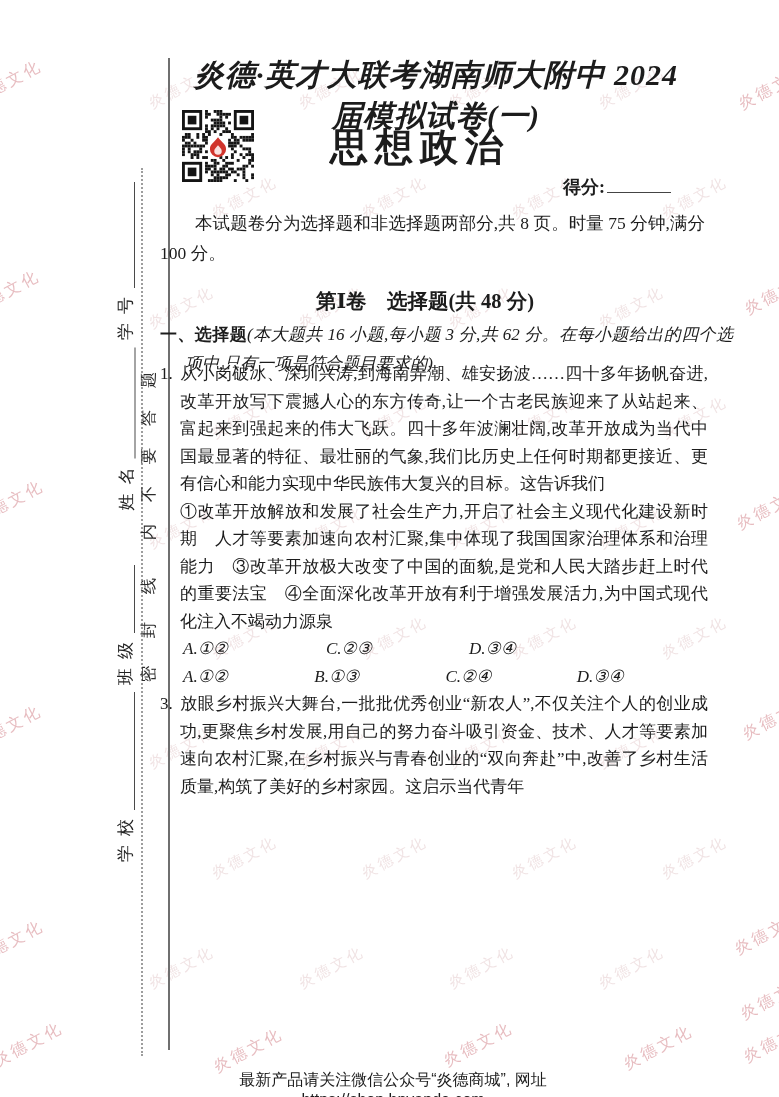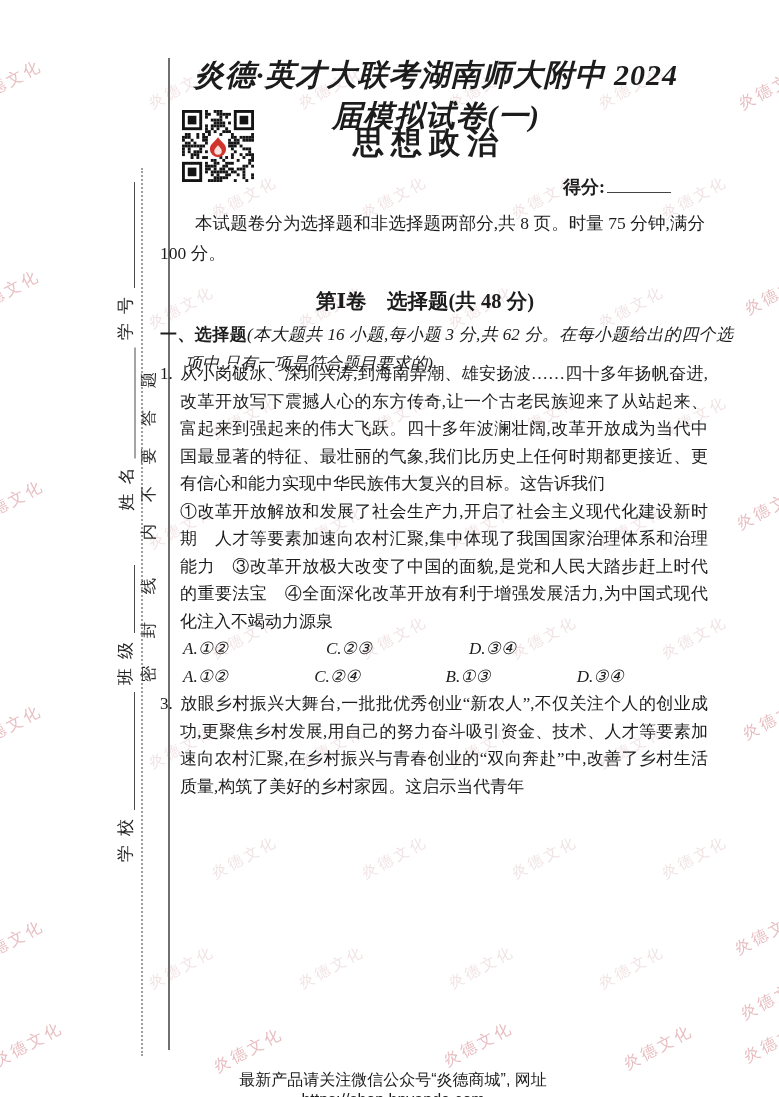--- a/index.html
+++ b/index.html
@@ -37,23 +37,22 @@
   #qr{position:absolute; left:182px; top:110px; width:72px; height:72px; z-index:3;}
   .exam-title{
     position:absolute; left:160px; top:55px; width:520px; z-index:3;
     text-align:center; font-size:30px; font-weight:bold; font-style:italic;
     letter-spacing:1px;
     font-family:"Liberation Serif","DejaVu Serif",serif;
     margin-left:16px;
   }
   .subject{
     position:absolute; left:170px; top:122px; width:500px; z-index:3;
-    text-align:center; font-size:31px; font-weight:bold; letter-spacing:7px;
+    text-align:center; font-size:38px; font-weight:bold; letter-spacing:7px;
     font-family:"Liberation Sans","DejaVu Sans",sans-serif;
-    padding-left:9px;
   }
   .score{position:absolute; left:563px; top:174px; z-index:3; font-size:18px; font-weight:bold;}
   .score-line{display:inline-block; width:64px; border-bottom:1.6px solid #444; height:18px; margin-left:2px;}
   
   .intro{
     position:absolute; left:160px; top:208px; width:545px; z-index:3;
     font-size:17.5px; line-height:30px; text-indent:35px; text-align:justify;
   }
   .sec1{
     position:absolute; left:160px; top:287px; width:530px; z-index:3;
@@ -397,22 +396,22 @@
         <p class="qsubs">①改革开放解放和发展了社会生产力,开启了社会主义现代化建设新时期　人才等要素加速向农村汇聚,集中体现了我国国家治理体系和治理能力　③改革开放极大改变了中国的面貌,是党和人民大踏步赶上时代的重要法宝　④全面深化改革开放有利于增强发展活力,为中国式现代化注入不竭动力源泉</p>
         <div class="opts">
           <span class="opt">A.①②</span>
           <span class="opt">C.②③</span>
           <span class="opt">D.③④</span>
         </div>
       </div>
       <div class="q">
         <div class="opts">
           <span class="opt">A.①②</span>
+          <span class="opt">B.①③</span>
           <span class="opt">C.②④</span>
-          <span class="opt">B.①③</span>
           <span class="opt">D.③④</span>
         </div>
       </div>
       <div class="q">
         <p class="qtext"><span class="qnum">3.</span>放眼乡村振兴大舞台,一批批优秀创业“新农人”,不仅关注个人的创业成功,更聚焦乡村发展,用自己的努力奋斗吸引资金、技术、人才等要素加速向农村汇聚,在乡村振兴与青春创业的“双向奔赴”中,改善了乡村生活质量,构筑了美好的乡村家园。这启示当代青年</p>
       </div>
     </div>
 
   <div class="promo">最新产品请关注微信公众号“炎德商城”, 网址 https://shop.hnyande.com</div>
 

